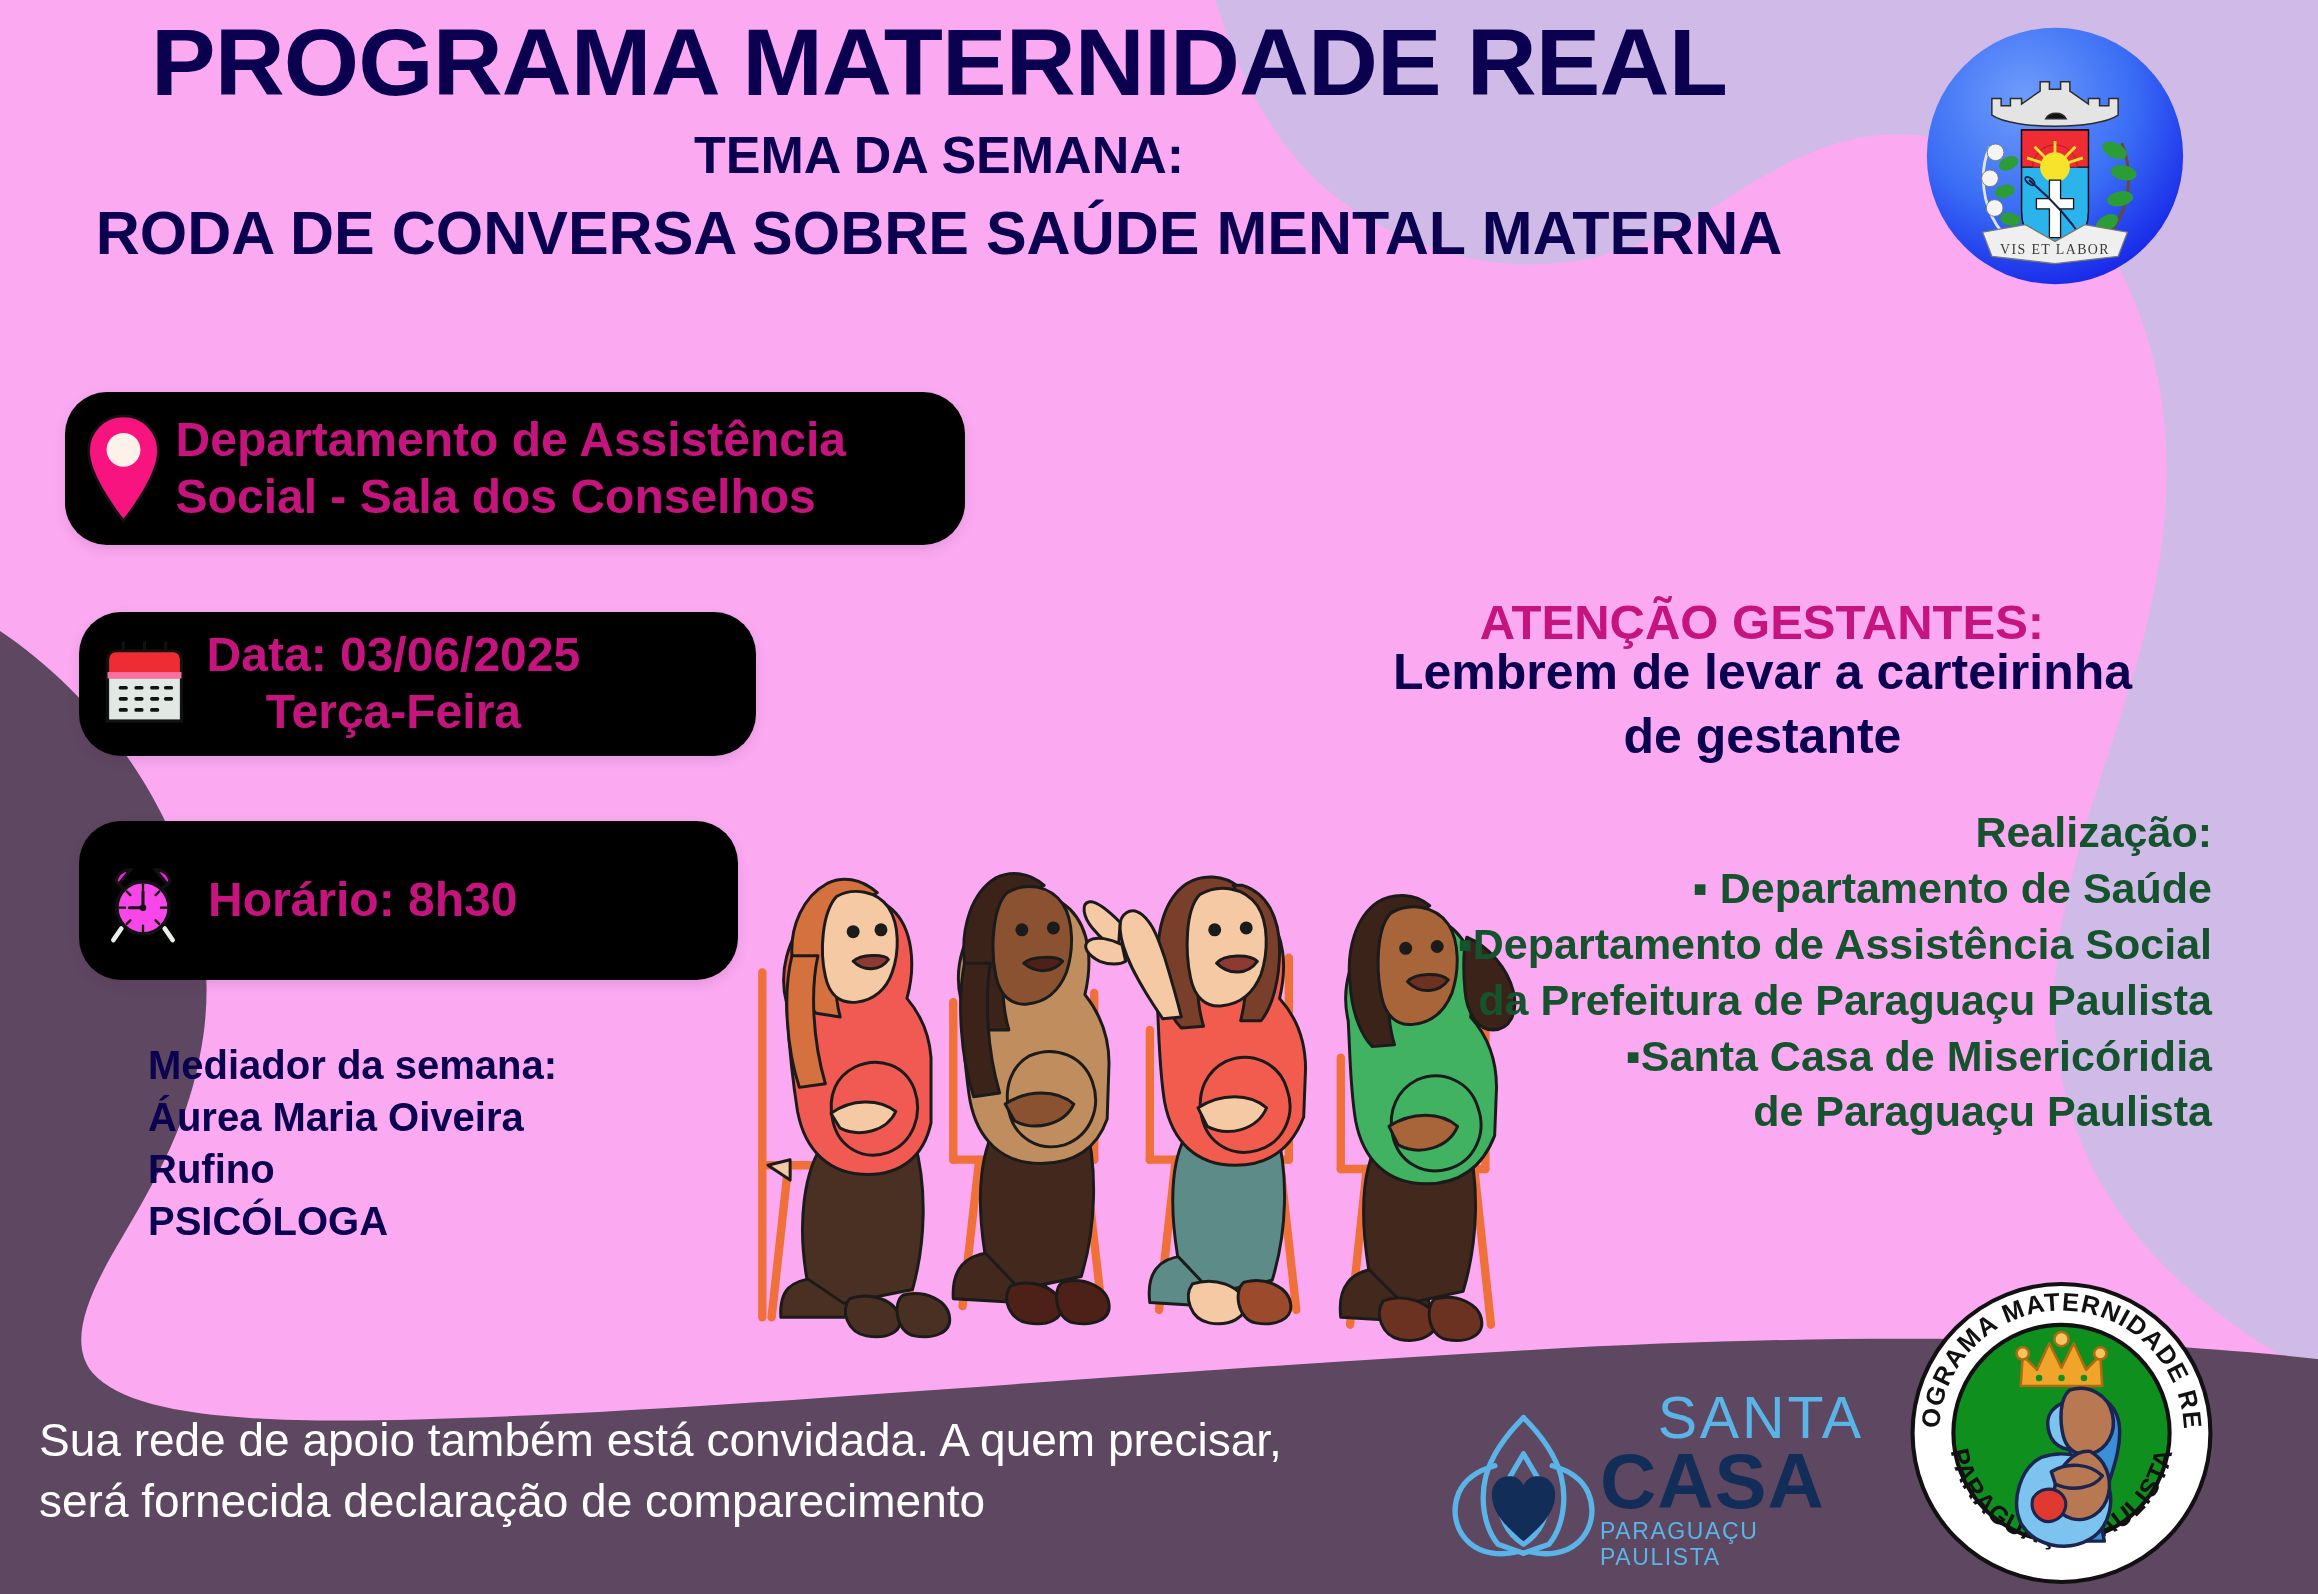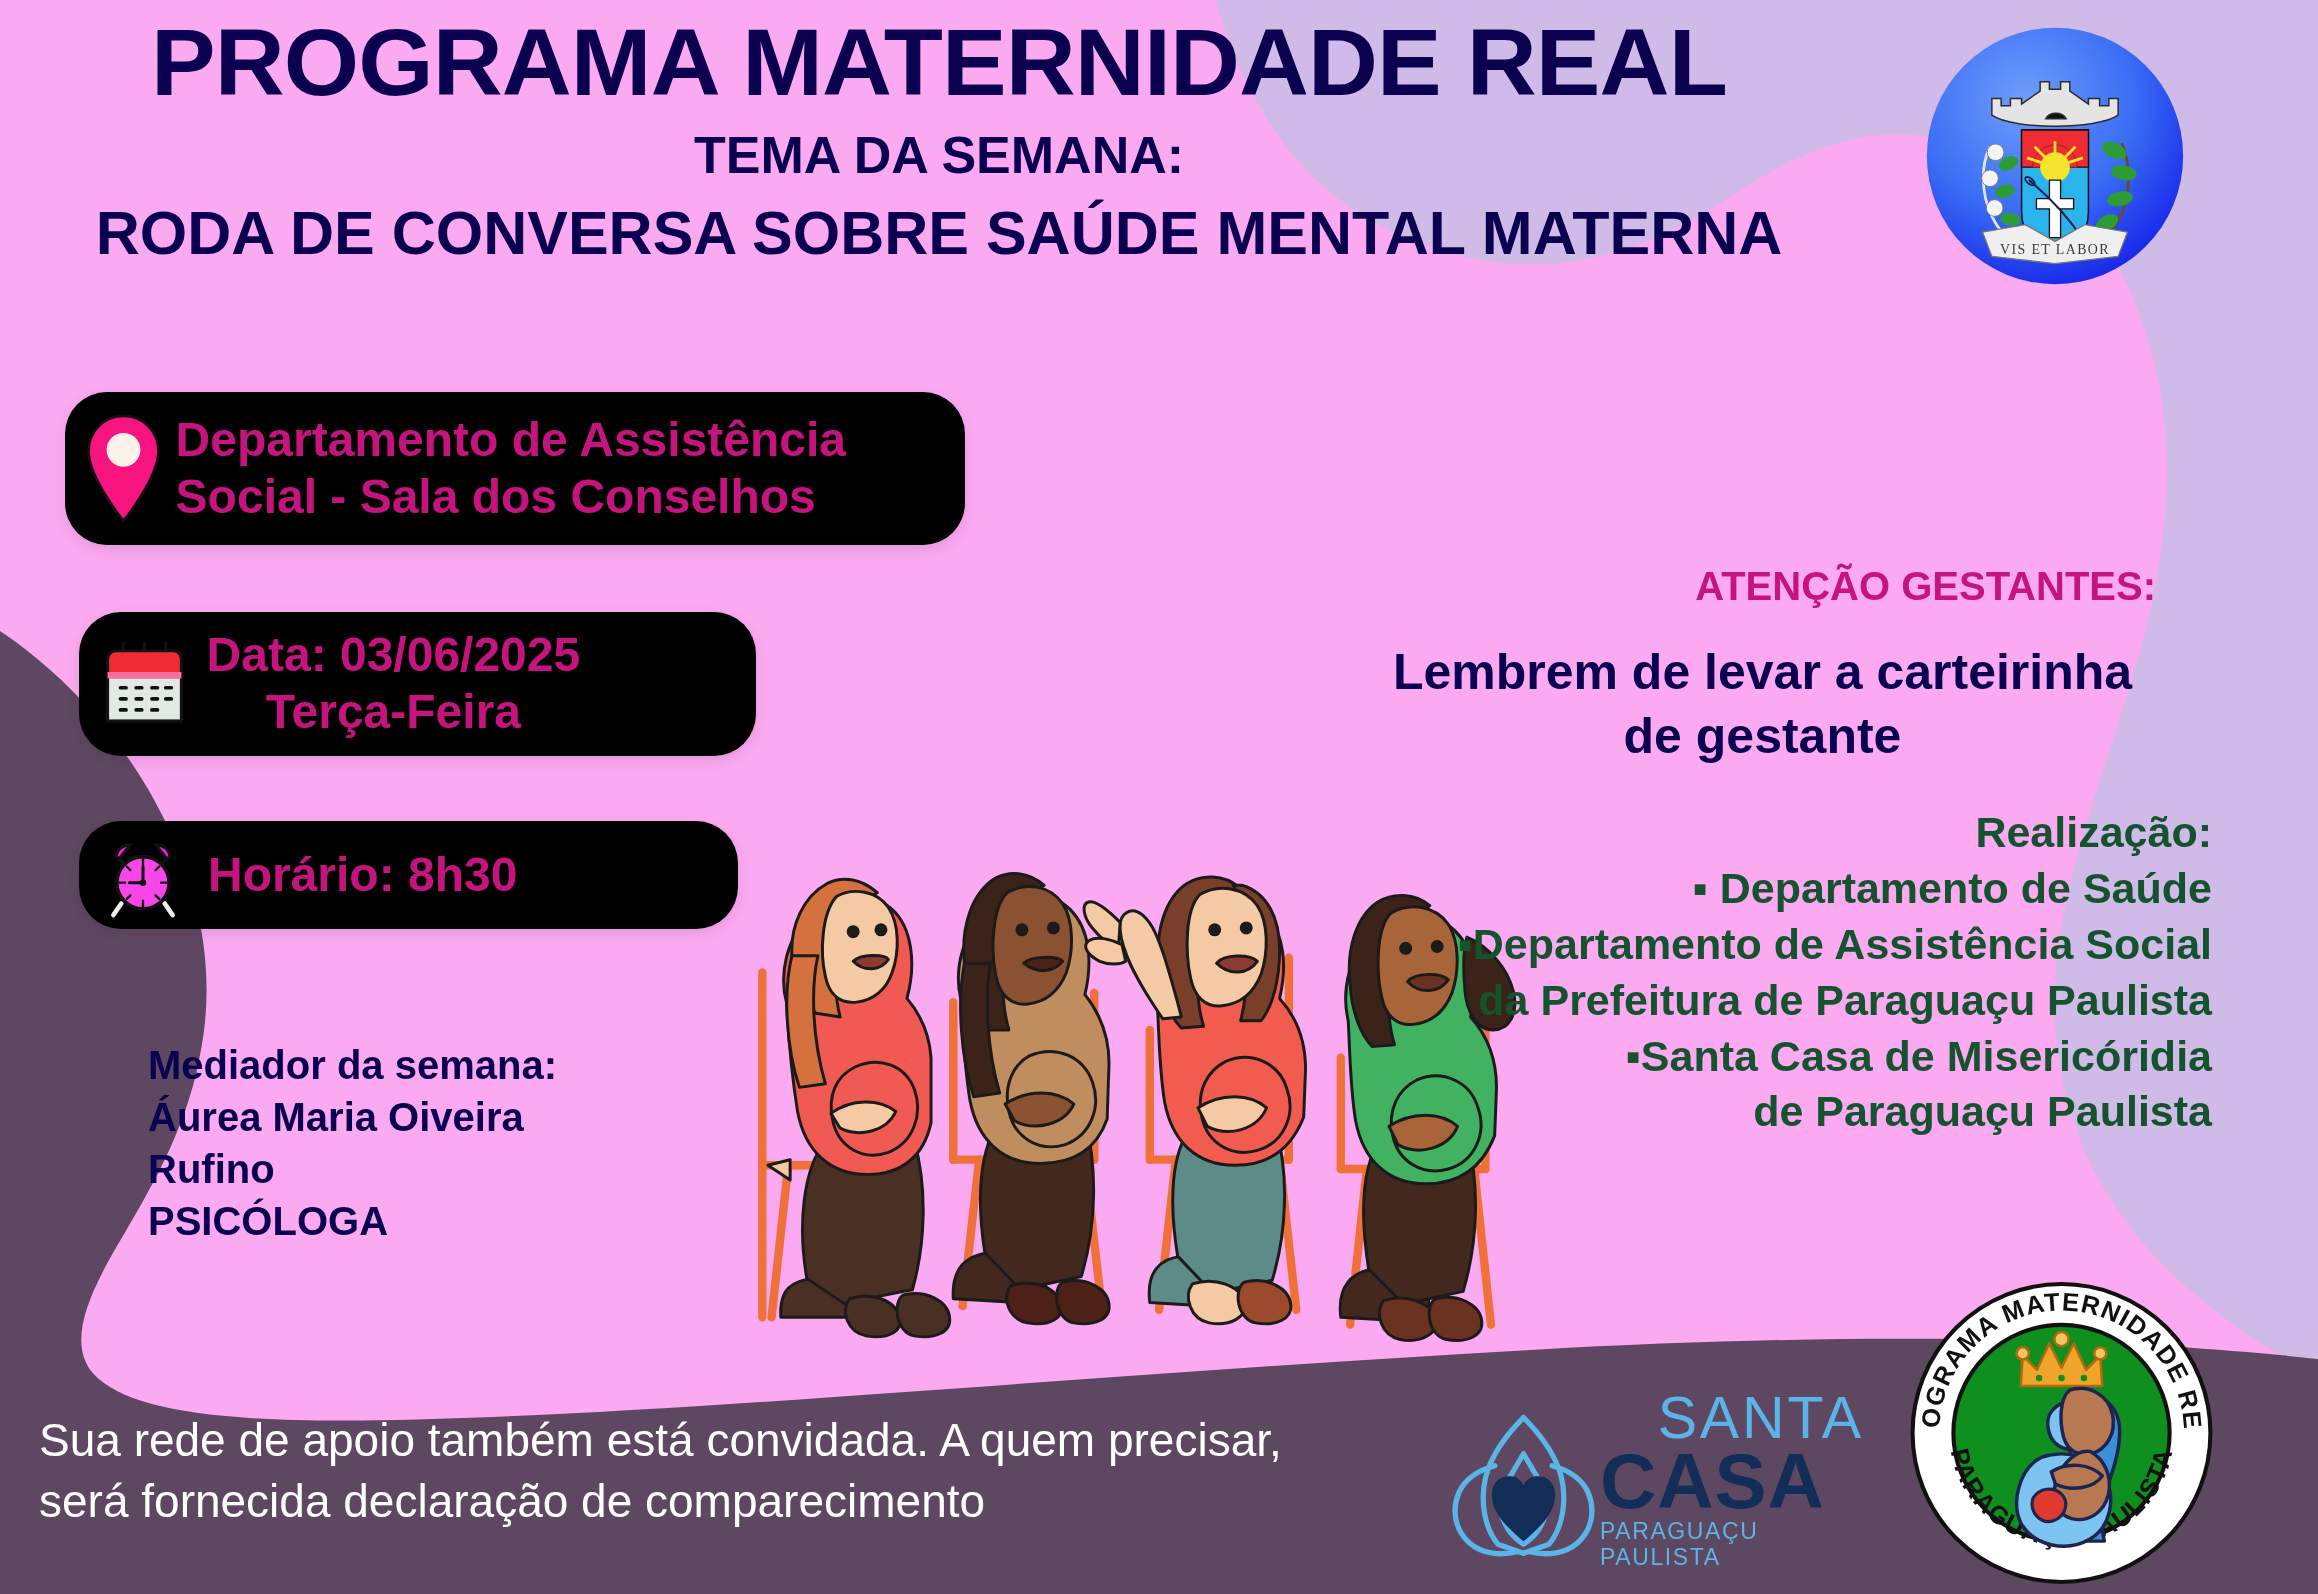--- a/index.html
+++ b/index.html
@@ -40,34 +40,34 @@
     z-index:6;
   }
   .pill .icon{flex:0 0 auto;display:flex;align-items:center;justify-content:center;}
   .pill .ptxt{
     color:#c5147e;font-weight:bold;line-height:1.18;white-space:pre-line;
   }
   #pill-local{left:65px;top:392px;width:863px;height:153px;padding:0 18.6px;}
   #pill-local .ptxt{font-size:48px;margin-left:13px;}
   #pill-data{left:79px;top:612px;width:640px;height:144px;padding:0 18.6px;}
   #pill-data .ptxt{font-size:48px;margin-left:16px;text-align:center;}
-  #pill-hora{left:79px;top:821px;width:622px;height:108px;padding:0 18.6px;}
+  #pill-hora{left:79px;top:821px;width:622px;height:159px;padding:0 18.6px;}
   #pill-hora .ptxt{font-size:48px;margin-left:20.4px;}
 
   
   .mediator{
     position:absolute;left:148px;top:1039px;z-index:6;
     color:#0b0050;font-weight:bold;font-size:40px;line-height:1.30;
     white-space:pre-line;
   }
 
   
   .attn-title{
-    position:absolute;left:1368px;top:564px;width:788px;text-align:right;z-index:6;
-    color:#c5147e;font-weight:bold;font-size:40px;line-height:1.1;
+    position:absolute;left:1368px;top:596px;width:788px;text-align:center;z-index:6;
+    color:#c5147e;font-weight:bold;font-size:49px;line-height:1.1;
   }
   .attn-body{
     position:absolute;left:1336px;top:640px;width:853px;text-align:center;z-index:6;
     color:#0b0050;font-weight:bold;font-size:50px;line-height:1.28;white-space:pre-line;
   }
   .realiz{
     position:absolute;left:1382px;top:805px;width:830px;text-align:right;z-index:6;
     color:#14532d;font-weight:bold;font-size:43px;line-height:1.30;
     padding-right:14px;
   }

